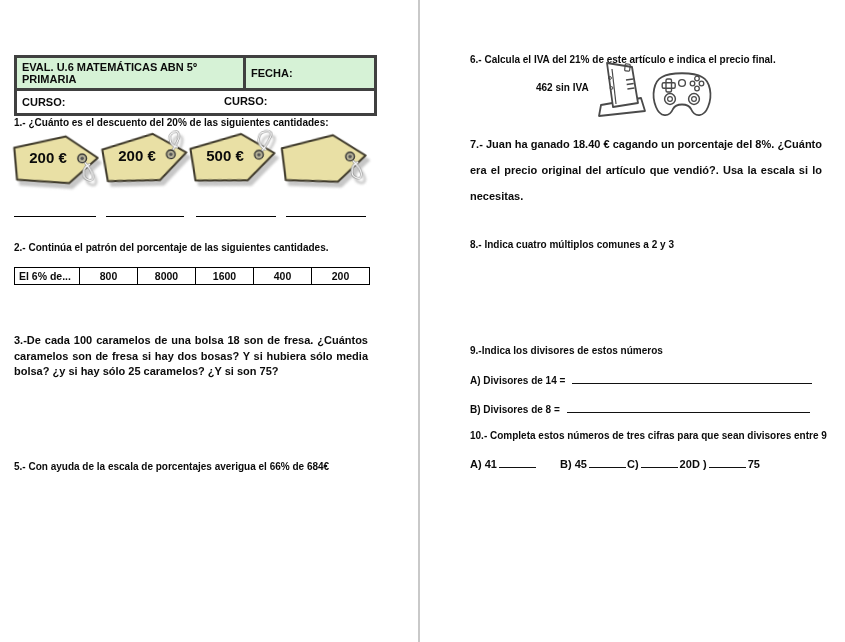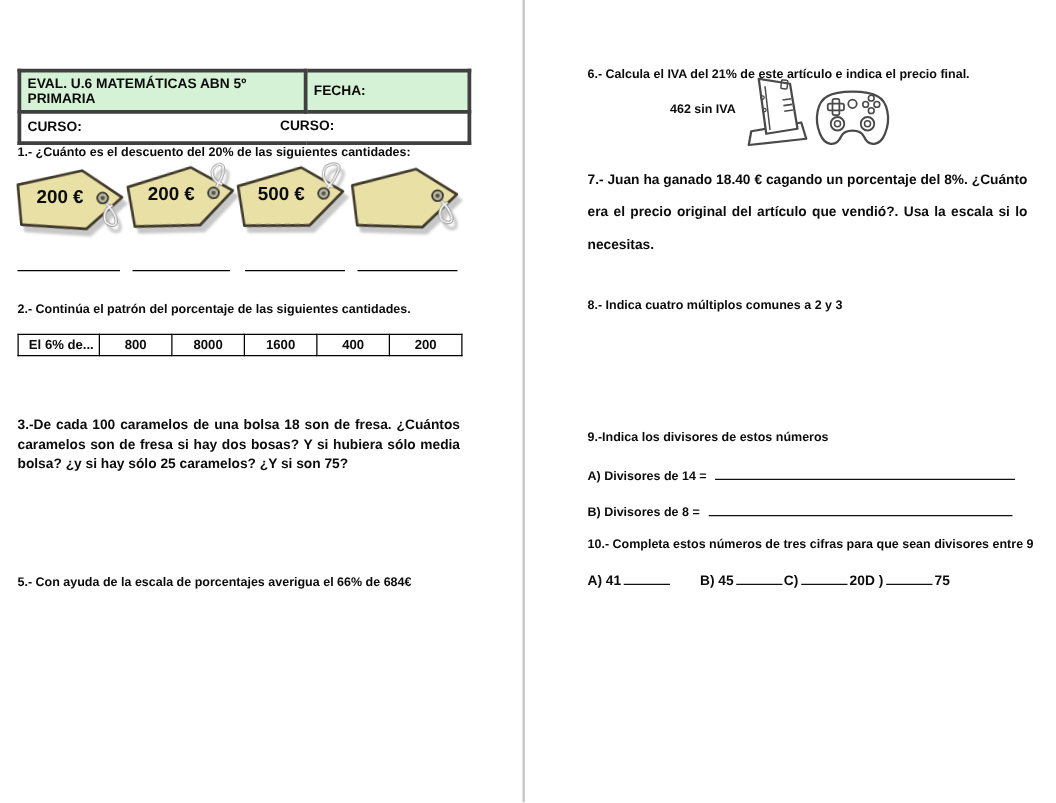--- a/index.html
+++ b/index.html
@@ -29,21 +29,21 @@
   .tagwrap svg{filter:drop-shadow(3px 5px 1px rgba(130,130,130,0.45));}
   .taglabel{position:absolute;left:4px;top:0;width:62px;height:56px;display:flex;
     align-items:center;justify-content:center;font-size:15px;font-weight:700;}
 
   
   .ansline{border-top:1.6px solid #000;height:0;display:block;}
 
   
   table.t2{border-collapse:collapse;table-layout:fixed;font-size:10.5px;font-weight:bold;}
   table.t2 td{border:1px solid #000;padding:1px 4px;text-align:center;}
-  table.t2 td.lft{text-align:right;width:56px;}
+  table.t2 td.lft{text-align:left;width:56px;}
   table.t2 tr.r1 td{height:14px;}
   table.t2 tr.r2v td{height:28px;vertical-align:top;}
 
   
   .uline{display:inline-block;border-bottom:1.5px solid #111;height:11px;vertical-align:baseline;margin-left:7px;}
   .blank{display:inline-block;border-bottom:1.5px solid #111;height:10px;width:37px;margin:0 2px;}
   .ex10item{font-size:11px;font-weight:bold;white-space:nowrap;}
   .lineart{stroke:#4a4a4a;fill:#ffffff;stroke-linejoin:round;stroke-linecap:round;}
 </style>
 </head>

